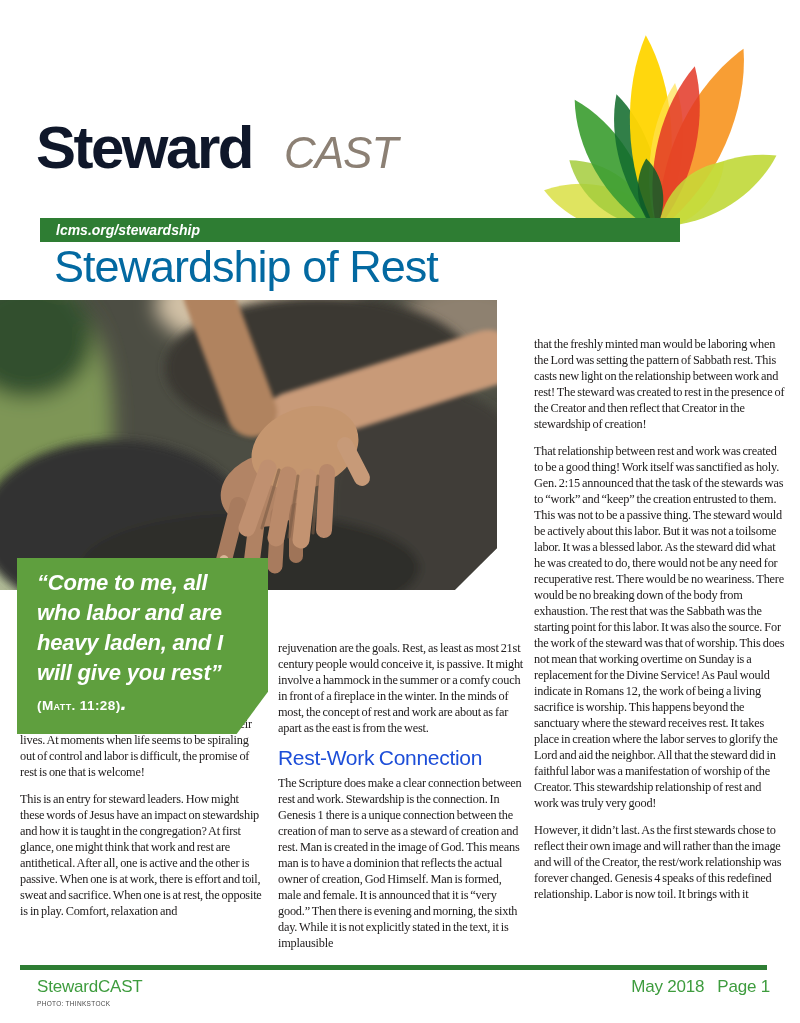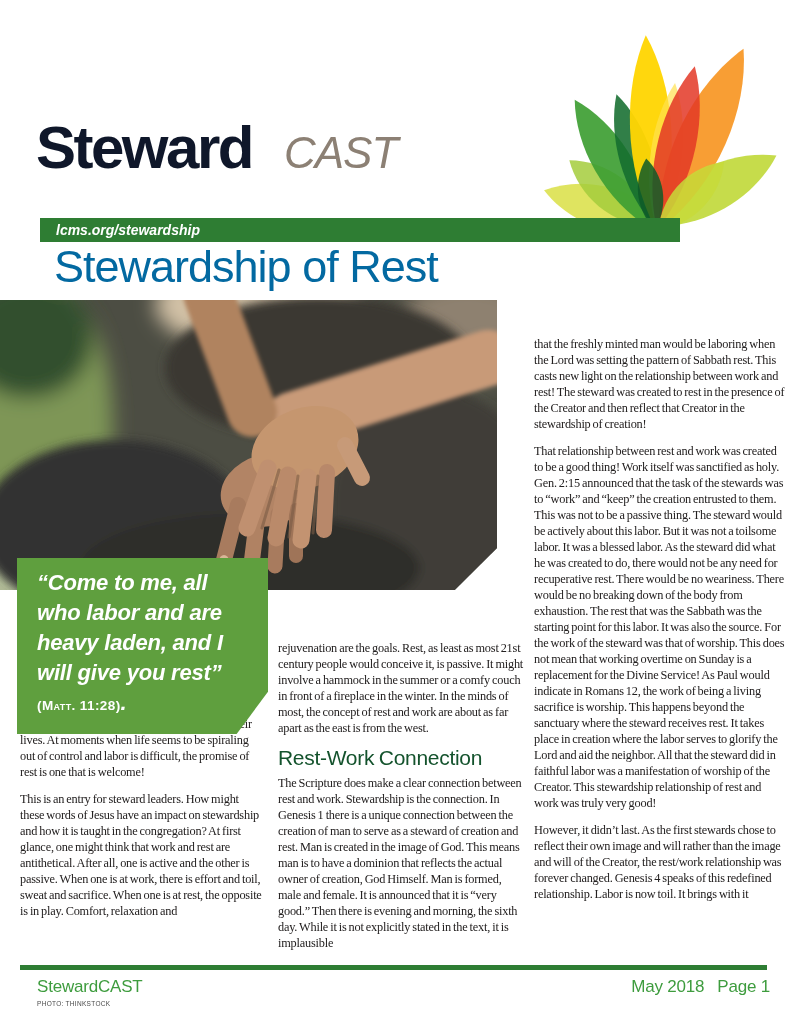--- a/index.html
+++ b/index.html
@@ -41,21 +41,21 @@
   .quote-period{font-size:22px;}
 
   
   .col{position:absolute;color:#232020;font-size:12.3px;line-height:16px;
        letter-spacing:-0.2px;word-spacing:-0.8px;}
   .col p{margin:0 0 11px 0;}
   .col1{left:20px;top:700px;width:244px;}
   .col2{left:278px;top:640px;width:247px;}
   .col3{left:534px;top:288px;width:252px;margin-top:48px;}
   .section-heading{margin:14px 0 9px 0;font-family:"Liberation Sans",sans-serif;
-                   font-weight:400;font-size:21px;color:#14532d;letter-spacing:-0.3px;}
+                   font-weight:400;font-size:21px;color:#1d4ed8;letter-spacing:-0.3px;}
 
   
   .footer-rule{position:absolute;left:20px;top:965px;width:747px;height:5px;background:#2E7D33;}
   .footer-brand{position:absolute;left:37px;top:977px;font-family:"Liberation Sans",sans-serif;
                 font-size:17px;color:#3E9C3E;letter-spacing:-0.2px;}
   .photo-credit{position:absolute;left:37px;top:1000px;font-family:"Liberation Sans",sans-serif;
                 font-size:6.5px;color:#4a4a4a;letter-spacing:0.3px;}
   .footer-issue{position:absolute;right:30px;top:977px;font-family:"Liberation Sans",sans-serif;
                 font-size:17px;color:#3E9C3E;letter-spacing:-0.2px;white-space:nowrap;}
   .issue-gap{display:inline-block;width:13px;}

